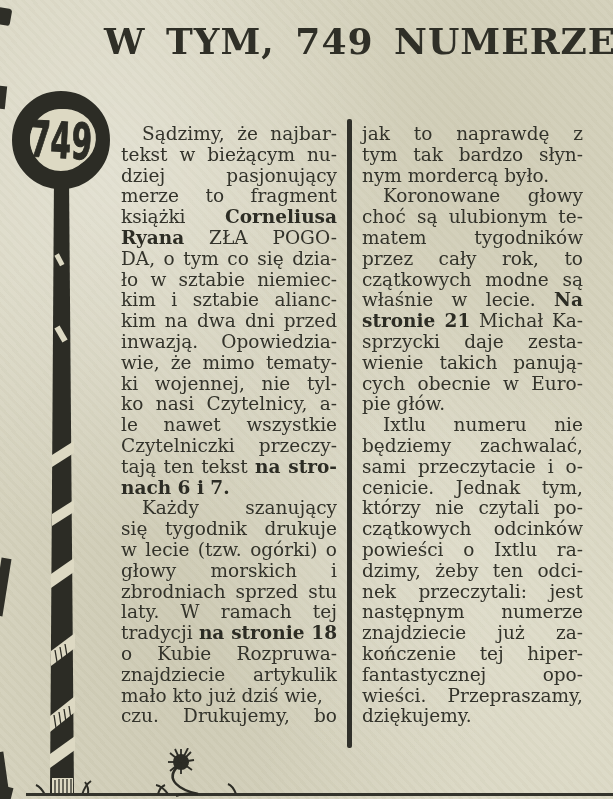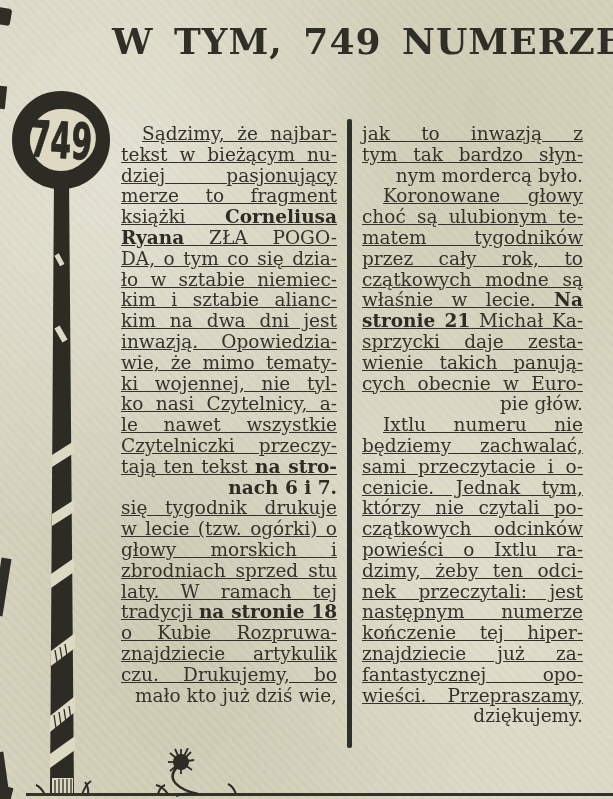--- a/index.html
+++ b/index.html
@@ -15,27 +15,27 @@
       radial-gradient(ellipse at 30% 80%, rgba(150,146,118,.16), transparent 50%),
       radial-gradient(ellipse at 90% 88%, rgba(255,255,245,.15), transparent 40%),
       repeating-linear-gradient(47deg, rgba(120,115,88,.035) 0 3px, rgba(255,255,255,.03) 3px 7px);
     font-family:"DejaVu Serif", serif;
     color:#31312a;
   }
   #title{
     position:absolute;left:104px;top:18px;width:486px;height:46px;
     line-height:46px;text-align:center;
     font-size:36px;font-weight:bold;letter-spacing:1px;word-spacing:7px;
-    color:#2f2f27;white-space:nowrap;margin-left:8px;
+    color:#2f2f27;white-space:nowrap;
   }
   .col{position:absolute;top:124px;font-size:18.5px;color:#33332b;}
   #col1{left:121px;width:216px;}
   #col2{left:362px;width:221px;}
-  .line{height:20.8px;line-height:20.8px;white-space:nowrap;text-align:right;}
-  .line.just{white-space:normal;text-align:justify;text-align-last:justify;text-decoration:underline;}
+  .line{height:20.8px;line-height:20.8px;white-space:nowrap;text-align:left;}
+  .line.just{white-space:normal;text-align:justify;text-align-last:justify;}
   .line.indent{text-indent:21px;}
   .line b{font-weight:bold;color:#2c2c24;}
   #divider{position:absolute;left:347px;top:119px;width:5px;height:629px;background:#30302a;border-radius:2px;}
   #groundline{position:absolute;left:26px;top:793px;width:587px;height:3px;background:#33332b;}
   .edge-mark{position:absolute;background:#2e2e27;}
   #sign-illustration, #flower{position:absolute;}
   #sign-illustration{left:0;top:78px;}
   #flower{left:128px;top:748px;}
 </style>
 </head>
@@ -90,43 +90,44 @@
   <div id="col1" class="col">
       <div class="line just indent">Sądzimy, że najbar-</div>
       <div class="line just">tekst w bieżącym nu-</div>
       <div class="line just">dziej pasjonujący</div>
       <div class="line just">merze to fragment</div>
       <div class="line just">książki <b>Corneliusa</b></div>
       <div class="line just"><b>Ryana</b> ZŁA POGO-</div>
       <div class="line just">DA, o tym co się dzia-</div>
       <div class="line just">ło w sztabie niemiec-</div>
       <div class="line just">kim i sztabie alianc-</div>
-      <div class="line just">kim na dwa dni jest</div>
+      <div class="line just">kim na dwa dni przed</div>
       <div class="line just">inwazją. Opowiedzia-</div>
       <div class="line just">wie, że mimo tematy-</div>
       <div class="line just">ki wojennej, nie tyl-</div>
       <div class="line just">ko nasi Czytelnicy, a-</div>
       <div class="line just">le nawet wszystkie</div>
       <div class="line just">Czytelniczki przeczy-</div>
       <div class="line just">tają ten tekst <b>na stro-</b></div>
       <div class="line"><b>nach 6 i 7.</b></div>
+      <div class="line just indent">Każdy szanujący</div>
       <div class="line just">się tygodnik drukuje</div>
       <div class="line just">w lecie (tzw. ogórki) o</div>
       <div class="line just">głowy morskich i</div>
       <div class="line just">zbrodniach sprzed stu</div>
       <div class="line just">laty. W ramach tej</div>
       <div class="line just">tradycji <b>na stronie 18</b></div>
       <div class="line just">o Kubie Rozpruwa-</div>
       <div class="line just">znajdziecie artykulik</div>
+      <div class="line">mało kto już dziś wie,</div>
       <div class="line just">czu. Drukujemy, bo</div>
-      <div class="line">mało kto już dziś wie,</div>
     </div>
   <div id="divider"></div>
   <div id="col2" class="col">
-      <div class="line just">jak to inwazją z</div>
+      <div class="line just">jak to naprawdę z</div>
       <div class="line just">tym tak bardzo słyn-</div>
       <div class="line">nym mordercą było.</div>
       <div class="line just indent">Koronowane głowy</div>
       <div class="line just">choć są ulubionym te-</div>
       <div class="line just">matem tygodników</div>
       <div class="line just">przez cały rok, to</div>
       <div class="line just">czątkowych modne są</div>
       <div class="line just">właśnie w lecie. <b>Na</b></div>
       <div class="line just"><b>stronie 21</b> Michał Ka-</div>
       <div class="line just">sprzycki daje zesta-</div>
@@ -136,22 +137,22 @@
       <div class="line just indent">Ixtlu numeru nie</div>
       <div class="line just">będziemy zachwalać,</div>
       <div class="line just">sami przeczytacie i o-</div>
       <div class="line just">cenicie. Jednak tym,</div>
       <div class="line just">którzy nie czytali po-</div>
       <div class="line just">czątkowych odcinków</div>
       <div class="line just">powieści o Ixtlu ra-</div>
       <div class="line just">dzimy, żeby ten odci-</div>
       <div class="line just">nek przeczytali: jest</div>
       <div class="line just">następnym numerze</div>
+      <div class="line just">znajdziecie już za-</div>
       <div class="line just">kończenie tej hiper-</div>
-      <div class="line just">znajdziecie już za-</div>
       <div class="line just">fantastycznej opo-</div>
       <div class="line just">wieści. Przepraszamy,</div>
       <div class="line">dziękujemy.</div>
     </div>
 
   <div id="groundline"></div>
 
   <svg id="flower" width="130" height="50" viewBox="0 0 130 50">
     <g stroke="#2c2c25" fill="none">
       <path d="M70,46 C52,42 36,32 50,18" stroke-width="2.5"></path>

